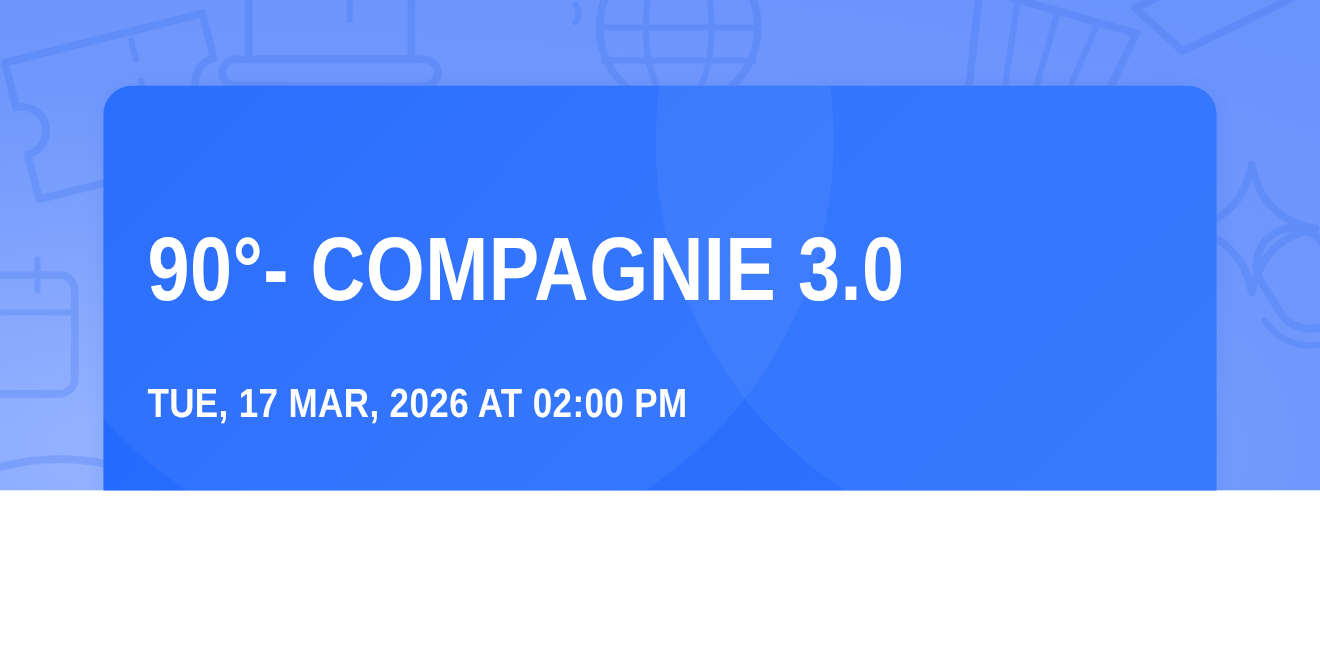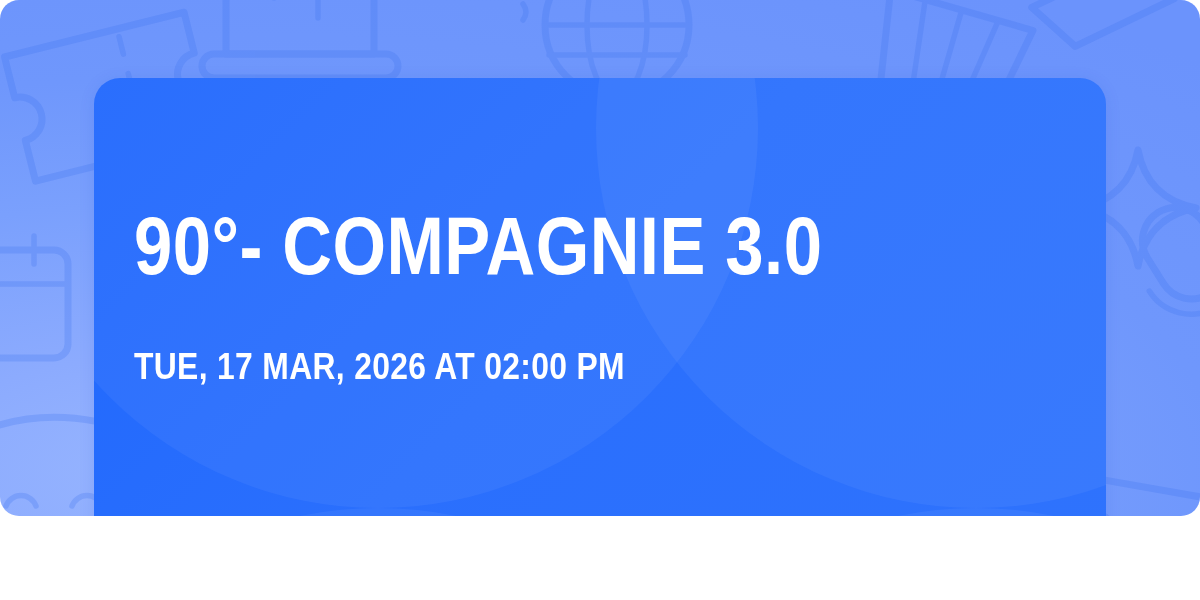--- a/index.html
+++ b/index.html
@@ -3,24 +3,23 @@
 <meta charset="utf-8">
 <style>
   html, body {
     margin: 0;
     padding: 0;
     background: #ffffff;
   }
   .stage {
     position: relative;
     width: 1200px;
-    height: 516px;
+    height: 446px;
     overflow: hidden;
     font-family: "Liberation Sans", sans-serif;
-    border-radius: 19px;
   }
 
   
   .bg {
     position: absolute;
     inset: 0;
     background:
       radial-gradient(120% 110% at 18% 92%, #98b6ff 0%, #8cabfe 22%, #7aa0fd 48%, #6f97fc 70%, #6b93fc 100%);
   }
   .bg-pattern {

